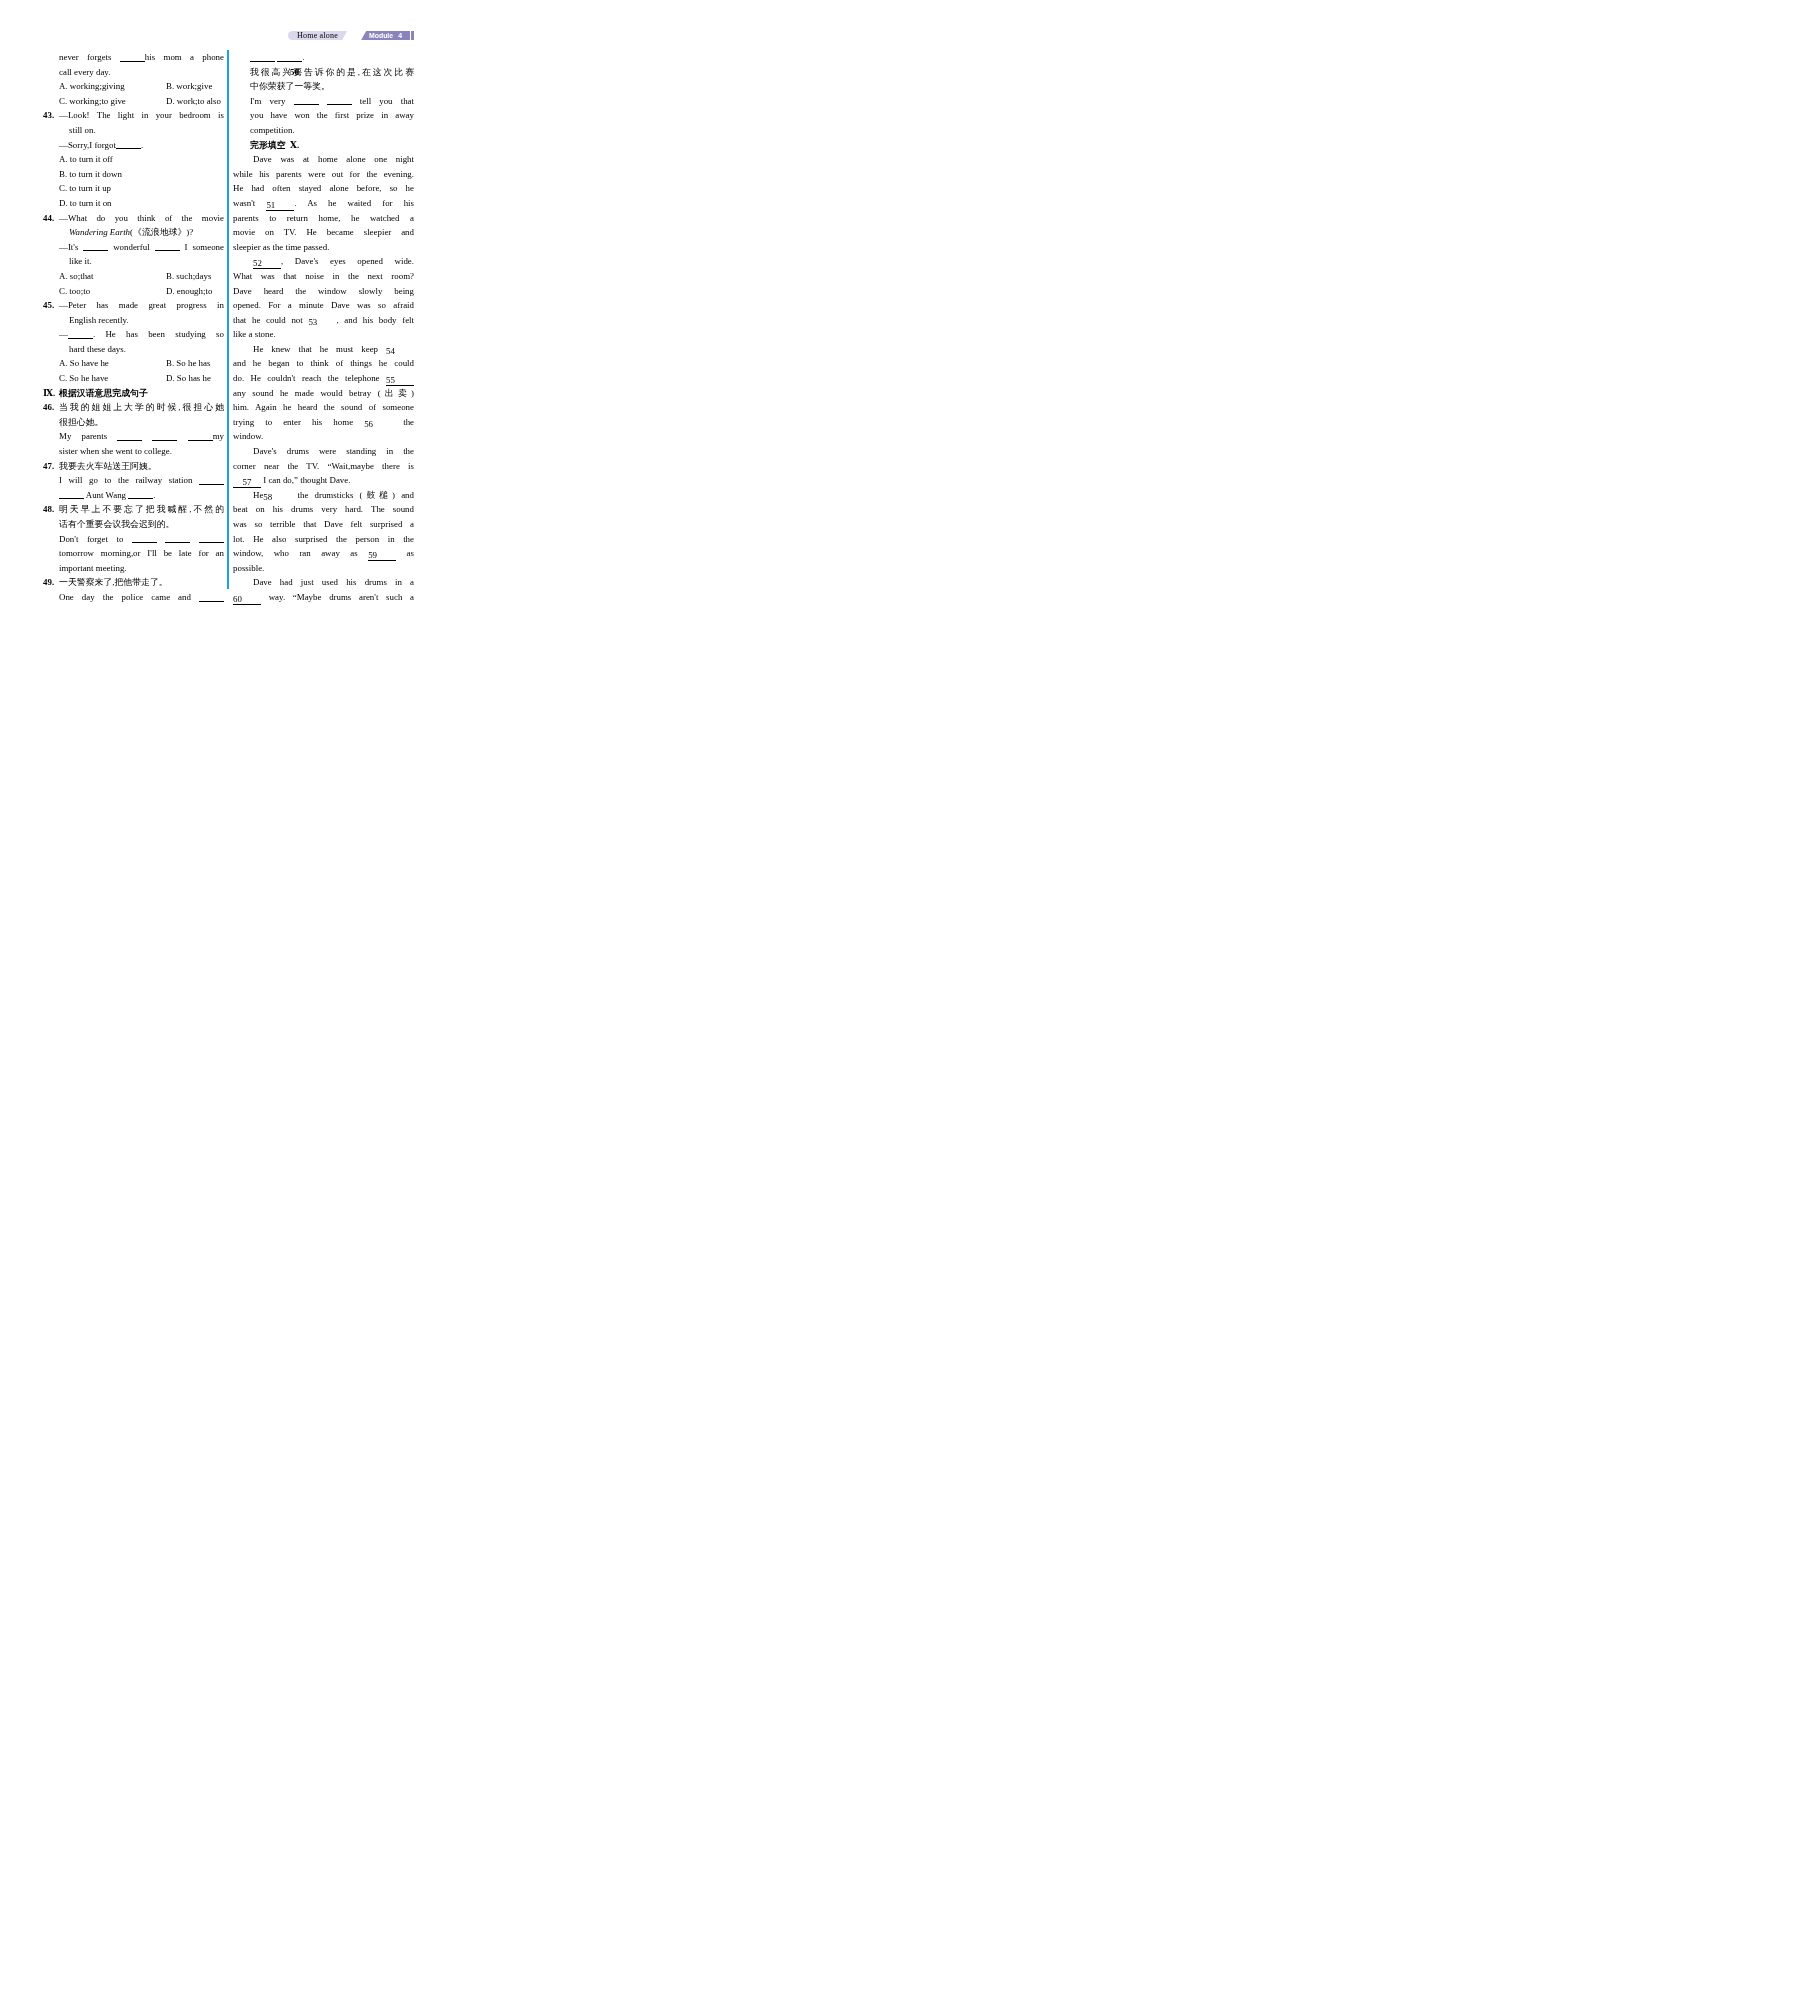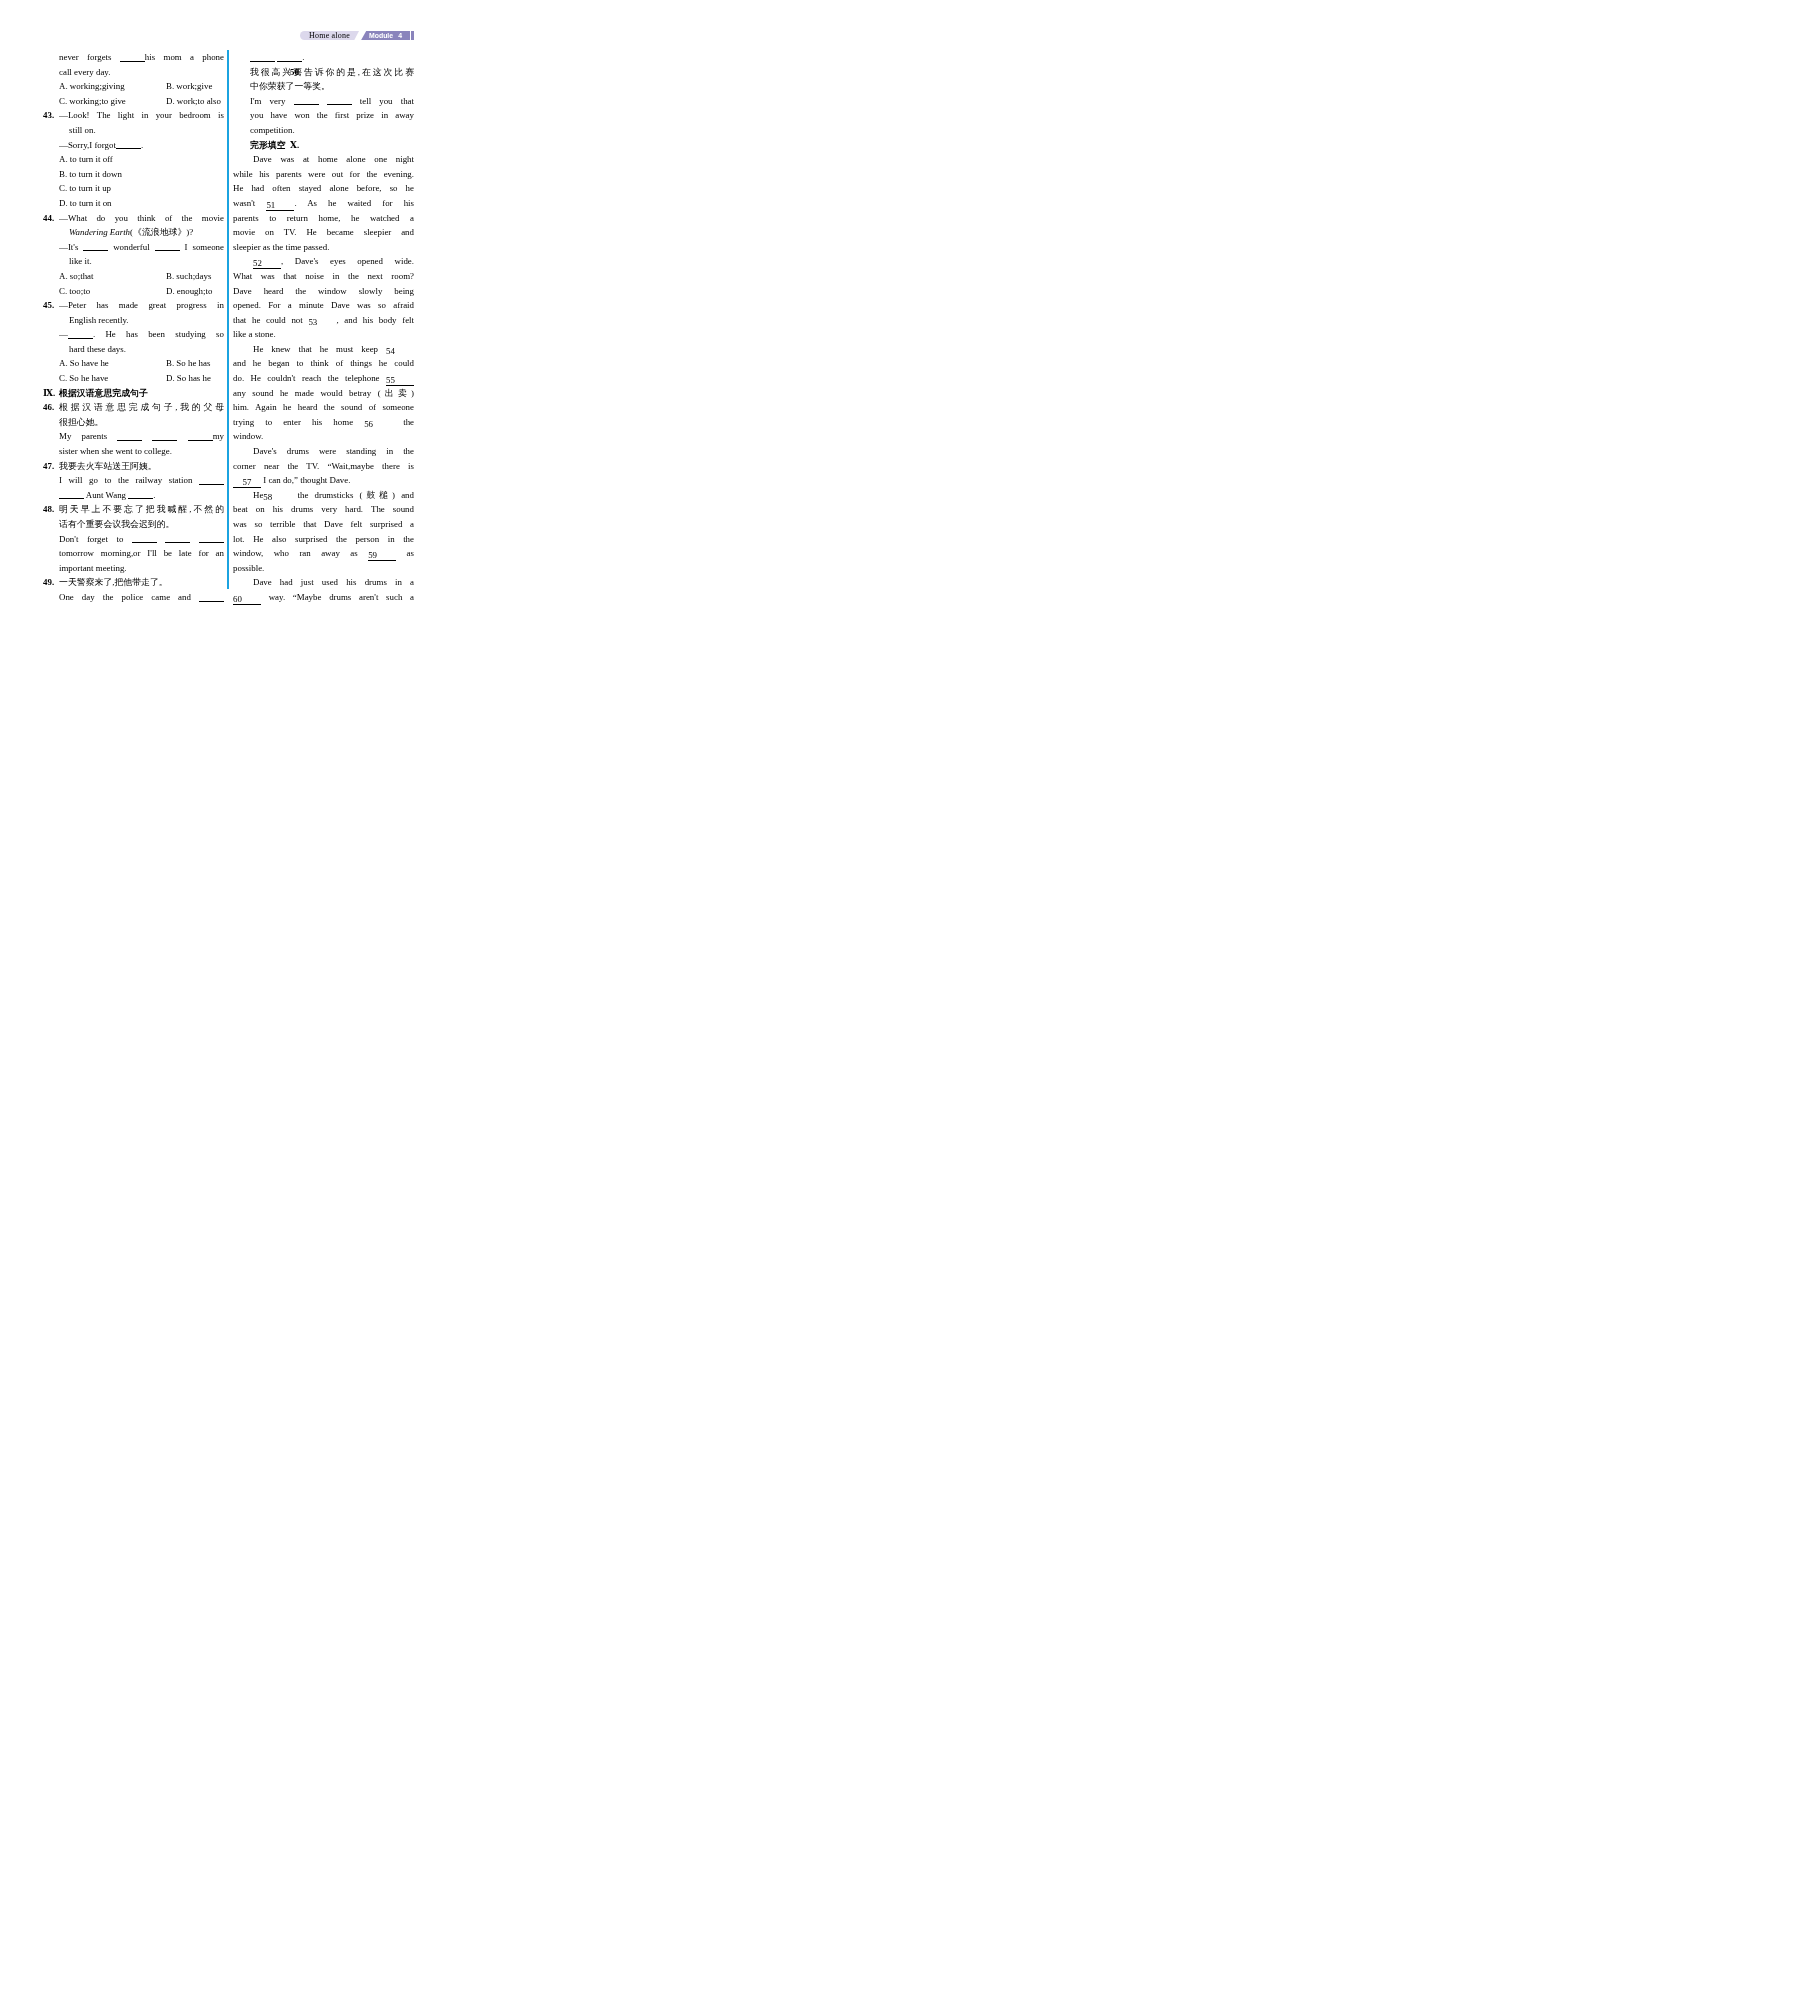--- a/index.html
+++ b/index.html
@@ -3,21 +3,21 @@
 <meta charset="utf-8">
 <style>
   html,body{margin:0;padding:0;background:#fff;}
   .page{
     position:relative;width:455px;height:633px;background:#ffffff;
     font-family:"Liberation Serif","DejaVu Serif",serif;color:#000;overflow:hidden;
   }
   
   .hdr-badge{position:absolute;top:31px;height:9.3px;}
   .badge-light{
-    left:300px;width:59px;border-radius:4.4px 0 0 4.4px;
+    left:288px;width:59px;border-radius:4.4px 0 0 4.4px;
     clip-path:polygon(0 0,100% 0,calc(100% - 4.8px) 100%,0 100%);
     text-align:center;line-height:9.3px;font-size:8px;letter-spacing:0.2px;
   }
   .badge-purple{
     left:361px;width:49px;
     clip-path:polygon(5.2px 0,100% 0,100% 100%,0 100%);
     text-align:center;line-height:9.3px;font-size:6.9px;font-weight:bold;
     font-family:"Liberation Sans","DejaVu Sans",sans-serif;color:#fff;word-spacing:3.2px;
   }
   .accent-bar{left:411px;width:2.8px;}
@@ -78,21 +78,21 @@
       <div class="line deep"><span>like it.</span></div>
       <div class="line text"><span class="opt-a">A. so;that</span><span class="opt-b">B. such;days</span></div>
       <div class="line text"><span class="opt-a">C. too;to</span><span class="opt-b">D. enough;to</span></div>
       <div class="line text just"><span class="qnum">45.</span><span>—Peter has made great progress in</span></div>
       <div class="line deep"><span>English recently.</span></div>
       <div class="line text just"><span>—</span><span class="blank"></span><span>. He has been studying so</span></div>
       <div class="line deep"><span>hard these days.</span></div>
       <div class="line text"><span class="opt-a">A. So have he</span><span class="opt-b">B. So he has</span></div>
       <div class="line text"><span class="opt-a">C. So he have</span><span class="opt-b">D. So has he</span></div>
       <div class="line text sec"><span class="qnum">Ⅸ.</span><span class="sec-title">根据汉语意思完成句子</span></div>
-      <div class="line text just"><span class="qnum">46.</span><span>根据汉语意思完成句子,我的父母</span></div>
+      <div class="line text just"><span class="qnum">46.</span><span>当我的姐姐上大学的时候,很担心她</span></div>
       <div class="line text"><span>很担心她。</span></div>
       <div class="line text just"><span>My parents </span><span class="blank"></span><span> </span><span class="blank"></span><span> </span><span class="blank"></span><span>my</span></div>
       <div class="line text"><span>sister when she went to college.</span></div>
       <div class="line text"><span class="qnum">47.</span><span>我要去火车站送王阿姨。</span></div>
       <div class="line text just"><span>I will go to the railway station </span><span class="blank"></span></div>
       <div class="line text"><span class="blank"></span><span> Aunt Wang </span><span class="blank"></span><span>.</span></div>
       <div class="line text just"><span class="qnum">48.</span><span>明天早上不要忘了把我喊醒,不然的</span></div>
       <div class="line text"><span>话有个重要会议我会迟到的。</span></div>
       <div class="line text just"><span>Don't forget to </span><span class="blank"></span><span> </span><span class="blank"></span><span> </span><span class="blank"></span></div>
       <div class="line text just"><span>tomorrow morning,or I'll be late for an</span></div>

